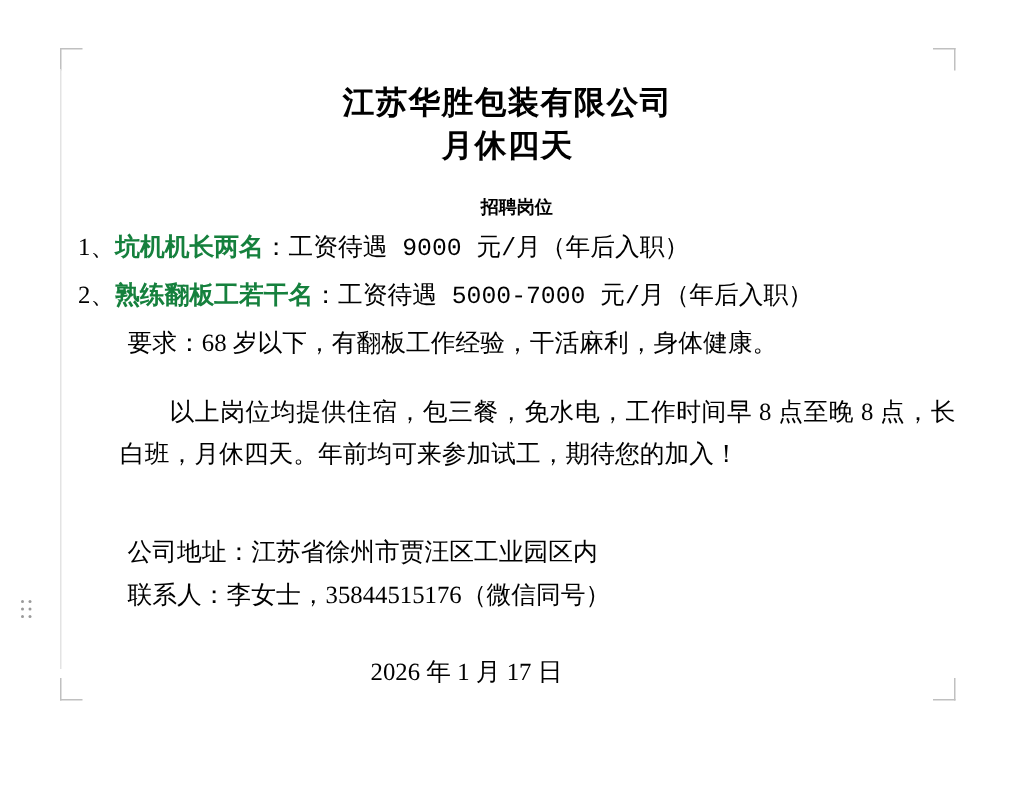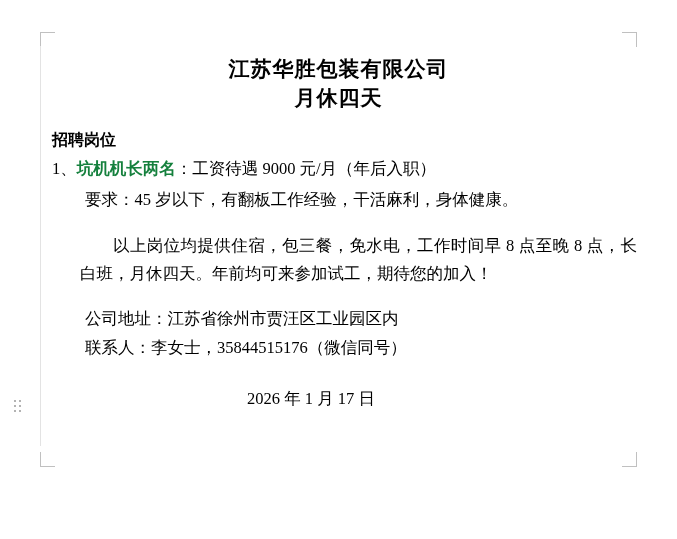--- a/index.html
+++ b/index.html
@@ -61,60 +61,61 @@
     font-size: 21px;
     line-height: 29px;
     letter-spacing: 1px;
     margin-top: 14px;
   }
   .title .line2 { display: block; }
 
   .section-label {
     font-family: "Liberation Sans", sans-serif;
     font-weight: bold;
-    font-size: 16px;
+    font-size: 12px;
     margin-top: 18px;
     margin-left: 12px;
+    text-align: center;
   }
 
   .job-line {
     font-size: 16.5px;
     line-height: 27px;
     margin-left: 12px;
     margin-top: 4px;
   }
   .job-line .num {
     font-family: "Liberation Serif", serif;
   }
   .job-line .role {
     color: #15803d;
     font-family: "Liberation Sans", sans-serif;
     font-weight: bold;
   }
   .job-line .pay {
-    font-family: Liberation Serif, serif;
+    font-family: Liberation Mono, monospace;
   }
 
   .para {
     font-size: 16.5px;
     line-height: 28px;
     margin-left: 12px;
     margin-top: 4px;
     text-align: justify;
   }
   .para.indent { text-indent: 2em; }
   .para.block { margin-top: 18px; margin-left: 40px; }
 
   .contact {
     font-size: 16.5px;
     line-height: 29px;
     margin-left: 12px;
     text-indent: 2em;
   }
-  .contact.first { margin-top: 16px; }
+  .contact.first { margin-top: 36px; }
 
   .date {
     font-size: 16.5px;
     text-align: center;
     margin-top: 26px;
     margin-right: 55px;
   }
 
   .drag-handle {
     position: absolute;
@@ -161,22 +162,25 @@
       <span>江苏华胜包装有限公司</span>
       <span class="line2">月休四天</span>
     </div>
 
     <div class="section-label">招聘岗位</div>
 
     <div class="job-line">
       <span class="num">1、</span><span class="role">坑机机长两名</span><span class="pay">：工资待遇 9000 元/月（年后入职）</span>
     </div>
 
+    <div class="job-line">
+      <span class="num">2、</span><span class="role">熟练翻板工若干名</span><span class="pay">：工资待遇 5000-7000 元/月（年后入职）</span>
+    </div>
 
-    <div class="para indent">要求：45 岁以下，有翻板工作经验，干活麻利，身体健康。</div>
+    <div class="para indent">要求：68 岁以下，有翻板工作经验，干活麻利，身体健康。</div>
 
     <div class="para indent block">以上岗位均提供住宿，包三餐，免水电，工作时间早 8 点至晚 8 点，长白班，月休四天。年前均可来参加试工，期待您的加入！</div>
 
     <div class="contact first">公司地址：江苏省徐州市贾汪区工业园区内</div>
     <div class="contact">联系人：李女士，35844515176（微信同号）</div>
 
     <div class="date">2026 年 1 月 17 日</div>
 
   </div>
 </div>

